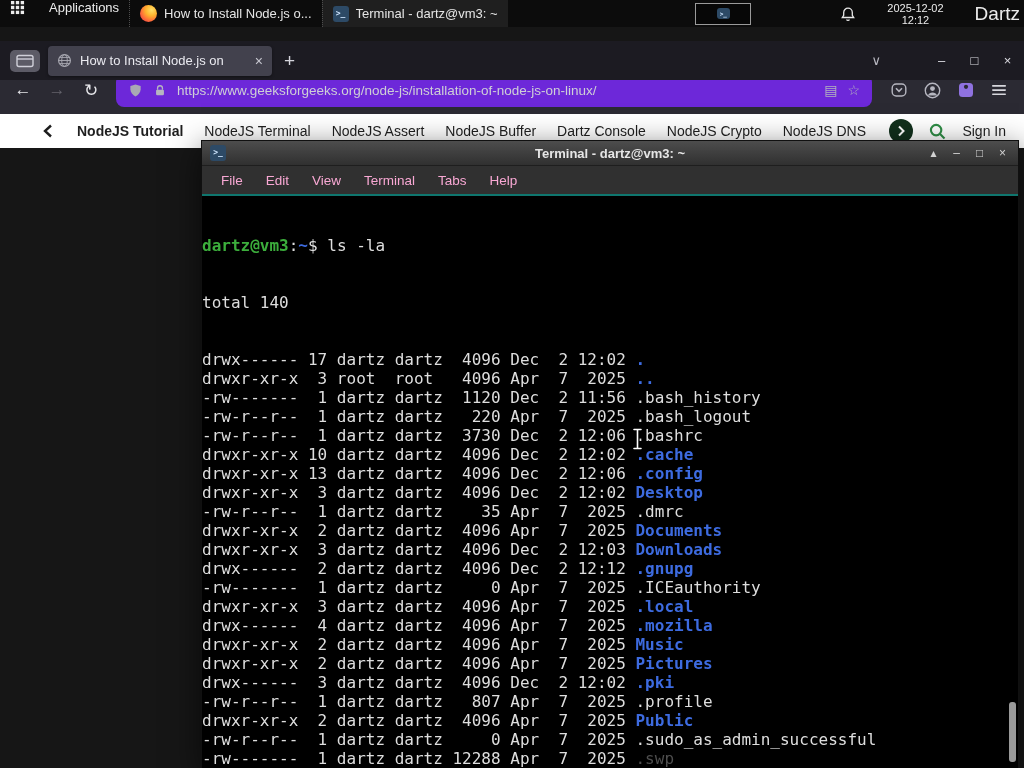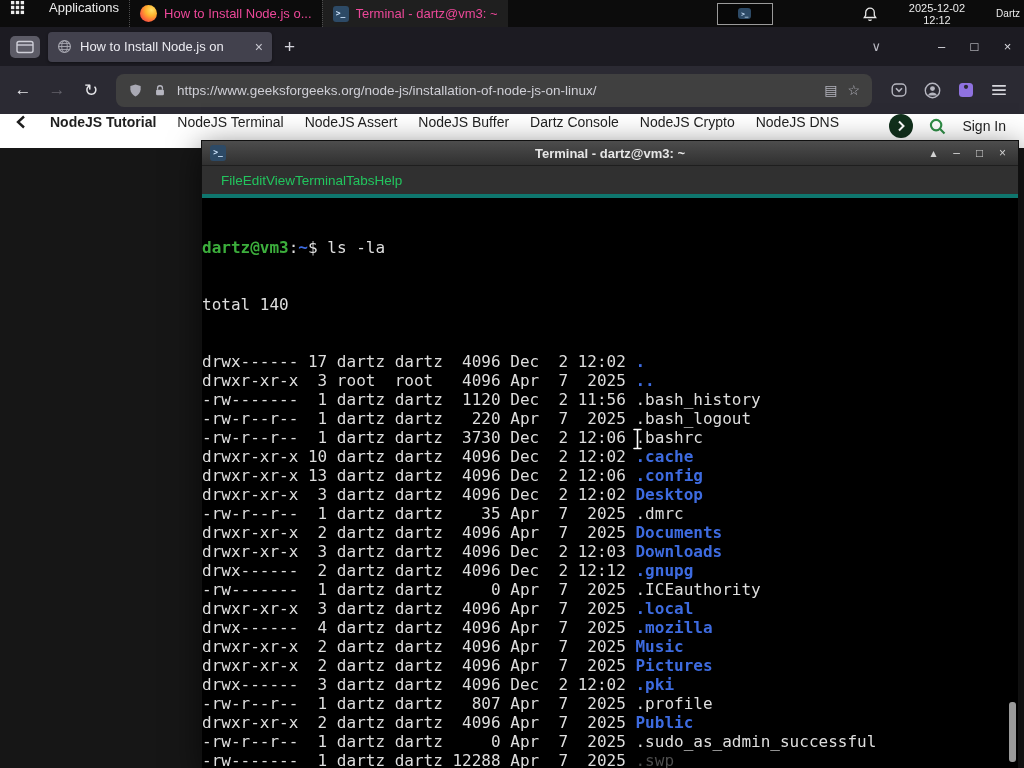--- a/index.html
+++ b/index.html
@@ -6,86 +6,86 @@
   .screen{position:relative;width:1024px;height:768px;overflow:hidden;background:#161616;
           font-family:"Liberation Sans",sans-serif;-webkit-font-smoothing:antialiased;}
 
   
   .panel{position:absolute;top:0;left:0;right:0;height:27px;background:#0c0c0c;display:flex;
          align-items:center;color:#ececec;font-size:13px;z-index:40;}
   .apps{display:flex;align-items:flex-start;gap:24px;padding:0 10px;height:100%;}
   .task{display:flex;align-items:center;gap:7px;padding:0 10px;height:100%;
         border-left:1px dotted #4d4d4d;max-width:208px;min-width:0;}
   .task.active{background:#1f1f1f;}
-  .task-label{white-space:nowrap;overflow:hidden;max-width:168px;color:#ec4899;}
+  .task-label{white-space:nowrap;overflow:hidden;max-width:168px;color:#e5e5e5;}
   .panel-right{margin-left:auto;display:flex;align-items:center;gap:31px;padding-right:4px;}
   .pager{width:54px;height:20px;border:1px solid #9a9a9a;background:#070707;display:flex;
          align-items:center;justify-content:center;margin-right:58px;}
   .clock{text-align:center;font-size:11px;line-height:12px;}
-  .user{font-size:10px;white-space:nowrap;}
+  .user{font-size:19px;white-space:nowrap;}
 
   .ico-ff{width:17px;height:17px;border-radius:50%;flex:none;
      background:radial-gradient(circle at 68% 30%, #ffe066 0%, #ffb32e 35%, #ff7139 62%, #e22850 100%);}
   .ico-codium{width:16px;height:16px;border-radius:50%;flex:none;
      background:radial-gradient(circle at 35% 30%, #6ec6ff, #1976d2);}
   .ico-term{width:16px;height:16px;border-radius:3px;background:#2d4a66;color:#cfe6ff;flex:none;
      font:bold 8px/16px "DejaVu Sans Mono",monospace;text-align:center;overflow:hidden;}
   .ico-term.small{width:13px;height:11px;font:bold 6px/11px "DejaVu Sans Mono",monospace;}
 
   
-  .tabbar{position:absolute;top:27px;left:0;right:0;height:39px;background:#1c1b22;display:flex;
+  .tabbar{position:absolute;top:41px;left:0;right:0;height:39px;background:#1c1b22;display:flex;
           align-items:center;z-index:1;}
   .ffview{margin:0 8px 0 10px;flex:none;}
   .tab{width:206px;height:30px;background:#42414d;border-radius:4px;display:flex;align-items:center;
        gap:8px;padding:0 9px;box-shadow:0 1px 3px rgba(0,0,0,.4);}
   .tab-title{flex:1;font-size:13px;white-space:nowrap;overflow:hidden;color:#eaeaf0;
      -webkit-mask-image:linear-gradient(90deg,#000 85%,transparent);mask-image:linear-gradient(90deg,#000 85%,transparent);}
   .tab-close{color:#c9c9d2;font-size:14px;line-height:14px;}
   .newtab{color:#d4d4dc;font-size:19px;margin-left:12px;}
   .tabstrip-right{margin-left:auto;display:flex;align-items:center;}
   .list-tabs{color:#b9b9c2;font-size:13px;margin-right:44px;}
   .winbtn{width:33px;text-align:center;color:#dcdce2;font-size:13px;}
 
   
   .navbar{position:absolute;top:66px;left:0;right:0;height:48px;background:#2b2a33;display:flex;
           align-items:center;padding:0 8px;gap:4px;}
   .navbtn{width:30px;text-align:center;font-size:17px;color:#e6e6ea;flex:none;}
   .navbtn.disabled{color:#63626b;}
-  .urlbar{flex:1;height:33px;background:#404040;border-radius:8px;display:flex;align-items:center;
+  .urlbar{flex:1;height:33px;background:#6d28d9;border-radius:8px;display:flex;align-items:center;
           gap:10px;padding:0 12px;margin:0 6px;min-width:0;}
   .url-text{flex:1;font-size:13.5px;color:#cfcfd6;white-space:nowrap;overflow:hidden;
             font-family:"Liberation Sans",sans-serif;}
   .urlico{color:#b4b4be;font-size:14px;line-height:16px;flex:none;}
   .right-icons{display:flex;align-items:center;gap:17px;padding:0 9px;flex:none;}
 
   
   .gfg{position:absolute;top:114px;left:0;right:0;height:34px;background:#ffffff;display:flex;
-       align-items:flex-start;color:#1f1f1f;font-size:14px;z-index:2;}
+       align-items:center;color:#1f1f1f;font-size:14px;z-index:2;padding-left:27px;}
   .gfg-back{margin-left:14px;flex:none;display:flex;align-items:center;}
   .gfg-items{display:flex;gap:21px;margin-left:22px;white-space:nowrap;overflow:hidden;flex:1;}
   .gfg-item.first{font-weight:bold;}
   .gfg-right{display:flex;align-items:center;gap:16px;margin:0 18px 0 8px;flex:none;}
   .gfg-circle{width:24px;height:24px;border-radius:50%;background:#11301c;display:flex;
               align-items:center;justify-content:center;flex:none;}
   .signin{font-size:14px;color:#1f1f1f;}
 
   .page-dark{position:absolute;top:148px;left:0;right:0;bottom:0;background:#161616;z-index:0;}
 
   
   .twin{position:absolute;left:201px;top:140px;width:816px;height:628px;z-index:10;display:flex;
         flex-direction:column;border:1px solid #101010;box-shadow:0 8px 30px rgba(0,0,0,.6);}
   .ttitle{height:24px;background:linear-gradient(#4d4d4d,#303030);display:flex;align-items:center;
           position:relative;border-bottom:1px solid #1e1e1e;flex:none;}
   .ttitle .ico-term{margin-left:8px;}
   .ttitle-text{position:absolute;left:0;right:0;text-align:center;font-size:13px;font-weight:bold;
                color:#e6e6e6;pointer-events:none;}
   .tbtns{margin-left:auto;display:flex;z-index:1;margin-right:4px;}
   .tbtn{width:23px;text-align:center;color:#d2d2d2;font-size:12px;line-height:24px;}
-  .tmenu{height:28px;background:#303030;display:flex;align-items:center;padding-left:19px;
-         font-size:13.5px;color:#22c55e;border-bottom:4px solid #0f766e;flex:none;}
+  .tmenu{height:28px;background:#303030;display:flex;align-items:center;gap:23px;padding-left:19px;
+         font-size:13.5px;color:#f9a8d4;border-bottom:2px solid #0f766e;flex:none;}
   .tbody{flex:1;background:#000;position:relative;overflow:hidden;white-space:pre;
          font-family:"DejaVu Sans Mono",monospace;font-size:16px;line-height:19px;color:#dedede;
          padding:2px 0 0 0;}
   .tline{height:19px;}
   .green{color:var(--prompt-green,#3cae3c);font-weight:bold;}
   .blue{color:var(--dir-blue,#3d6be0);font-weight:bold;}
   .dir{color:var(--dir-blue,#3d6be0);font-weight:bold;}
   .dim{color:#4e4e4e;}
   .file{color:#dedede;}
   .scrollrail{position:absolute;top:0;right:0;bottom:0;width:12px;background:#000;}

